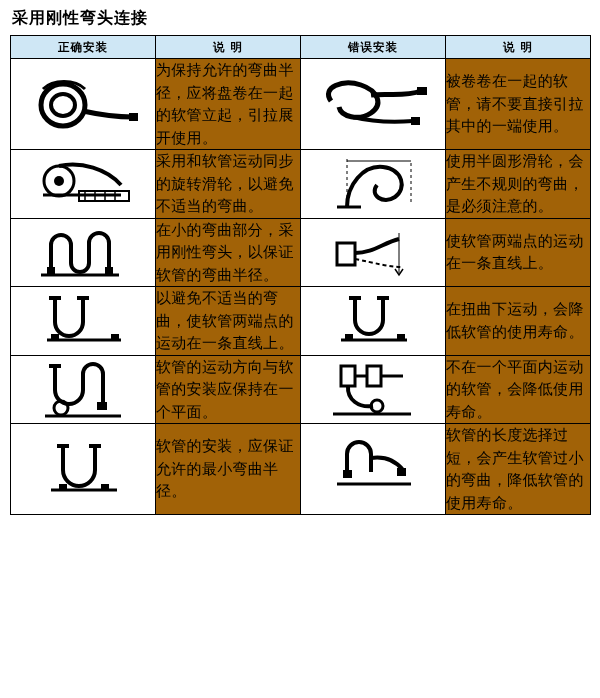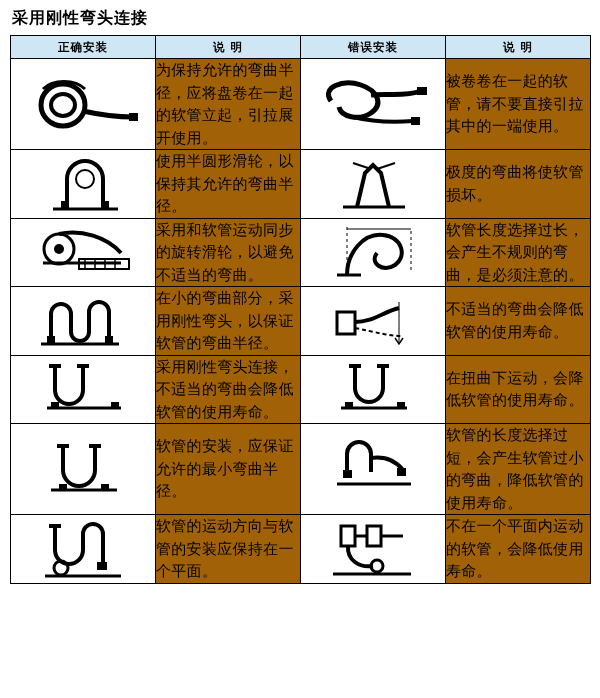--- a/index.html
+++ b/index.html
@@ -106,41 +106,20 @@
             <path d="M18 26 C8 12 30 4 48 10 C66 16 70 30 58 38 C46 46 28 42 26 32" fill="none" stroke="#000" stroke-width="5"></path>
             <path d="M58 20 C74 18 92 22 108 16" fill="none" stroke="#000" stroke-width="5"></path>
             <rect x="104" y="12" width="10" height="8" fill="#000"></rect>
             <path d="M40 42 C56 46 74 48 100 46" fill="none" stroke="#000" stroke-width="4"></path>
             <rect x="98" y="42" width="9" height="8" fill="#000"></rect>
           </svg>
         </td>
         <td class="desc">被卷卷在一起的软管，请不要直接引拉其中的一端使用。</td>
       </tr>
 
-      <tr>
-        <td class="fig">
-          <svg width="120" height="58" viewBox="0 0 120 58">
-            <path d="M44 54 L44 24 A18 18 0 0 1 80 24 L80 54" fill="none" stroke="#000" stroke-width="4"></path>
-            <circle cx="62" cy="24" r="9" fill="none" stroke="#000" stroke-width="2"></circle>
-            <line x1="30" y1="54" x2="95" y2="54" stroke="#000" stroke-width="3"></line>
-            <rect x="38" y="46" width="8" height="7" fill="#000"></rect>
-            <rect x="78" y="46" width="8" height="7" fill="#000"></rect>
-          </svg>
-        </td>
-        <td class="desc">使用半圆形滑轮，以保持其允许的弯曲半径。</td>
-        <td class="fig">
-          <svg width="120" height="58" viewBox="0 0 120 58">
-            <path d="M44 52 L52 18 L60 10 L68 18 L76 52" fill="none" stroke="#000" stroke-width="4"></path>
-            <line x1="30" y1="52" x2="92" y2="52" stroke="#000" stroke-width="3"></line>
-            <line x1="40" y1="8" x2="58" y2="14" stroke="#000" stroke-width="2"></line>
-            <line x1="82" y1="8" x2="64" y2="14" stroke="#000" stroke-width="2"></line>
-          </svg>
-        </td>
-        <td class="desc">极度的弯曲将使软管损坏。</td>
-      </tr>
 
       <tr>
         <td class="fig">
           <svg width="125" height="58" viewBox="0 0 125 58">
             <circle cx="38" cy="26" r="15" fill="none" stroke="#000" stroke-width="3"></circle>
             <circle cx="38" cy="26" r="5" fill="#000"></circle>
             <path d="M38 11 C60 6 86 14 100 30" fill="none" stroke="#000" stroke-width="4"></path>
             <path d="M22 40 L100 40" stroke="#000" stroke-width="3"></path>
             <rect x="58" y="36" width="50" height="10" fill="none" stroke="#000" stroke-width="2"></rect>
             <line x1="64" y1="36" x2="64" y2="46" stroke="#000" stroke-width="1.5"></line>
@@ -152,21 +131,21 @@
         <td class="desc">采用和软管运动同步的旋转滑轮，以避免不适当的弯曲。</td>
         <td class="fig">
           <svg width="125" height="58" viewBox="0 0 125 58">
             <path d="M36 52 C36 30 52 10 72 12 C92 14 96 34 84 42 C72 50 58 40 66 30" fill="none" stroke="#000" stroke-width="4"></path>
             <line x1="26" y1="52" x2="50" y2="52" stroke="#000" stroke-width="3"></line>
             <line x1="36" y1="4" x2="36" y2="52" stroke="#000" stroke-width="1" stroke-dasharray="3 3"></line>
             <line x1="100" y1="8" x2="100" y2="50" stroke="#000" stroke-width="1" stroke-dasharray="3 3"></line>
             <line x1="36" y1="6" x2="100" y2="6" stroke="#000" stroke-width="1"></line>
           </svg>
         </td>
-        <td class="desc">软管长度选择过长，会产生不规则的弯曲，是必须注意的。</td>
+        <td class="desc">使用半圆形滑轮，会产生不规则的弯曲，是必须注意的。</td>
       </tr>
 
       <tr>
         <td class="fig">
           <svg width="125" height="58" viewBox="0 0 125 58">
             <path d="M30 52 L30 22 A10 10 0 0 1 50 22 L50 40 A9 9 0 0 0 68 40 L68 20" fill="none" stroke="#000" stroke-width="4"></path>
             <path d="M68 20 A10 10 0 0 1 88 20 L88 52" fill="none" stroke="#000" stroke-width="4"></path>
             <line x1="20" y1="52" x2="98" y2="52" stroke="#000" stroke-width="3"></line>
             <rect x="26" y="44" width="8" height="7" fill="#000"></rect>
             <rect x="84" y="44" width="8" height="7" fill="#000"></rect>
@@ -175,73 +154,49 @@
         <td class="desc">在小的弯曲部分，采用刚性弯头，以保证软管的弯曲半径。</td>
         <td class="fig">
           <svg width="125" height="58" viewBox="0 0 125 58">
             <rect x="26" y="20" width="18" height="22" fill="none" stroke="#000" stroke-width="3"></rect>
             <path d="M44 30 C62 30 72 20 88 16" fill="none" stroke="#000" stroke-width="4"></path>
             <path d="M44 36 C64 40 78 44 92 44" fill="none" stroke="#000" stroke-width="2" stroke-dasharray="4 3"></path>
             <line x1="88" y1="10" x2="88" y2="50" stroke="#000" stroke-width="1"></line>
             <path d="M84 46 L88 52 L92 46" fill="none" stroke="#000" stroke-width="1.5"></path>
           </svg>
         </td>
-        <td class="desc">不适当的弯曲会降低软管的使用寿命。</td>
+        <td class="desc">使软管两端点的运动在一条直线上。</td>
       </tr>
 
 
       <tr>
         <td class="fig">
           <svg width="125" height="58" viewBox="0 0 125 58">
             <path d="M34 6 L34 30 A14 14 0 0 0 62 30 L62 6" fill="none" stroke="#000" stroke-width="4"></path>
             <line x1="28" y1="6" x2="40" y2="6" stroke="#000" stroke-width="4"></line>
             <line x1="56" y1="6" x2="68" y2="6" stroke="#000" stroke-width="4"></line>
             <line x1="26" y1="48" x2="100" y2="48" stroke="#000" stroke-width="3"></line>
             <rect x="30" y="42" width="8" height="7" fill="#000"></rect>
             <rect x="90" y="42" width="8" height="7" fill="#000"></rect>
           </svg>
         </td>
-        <td class="desc">采用刚性弯头连接，不适当的弯曲会降低软管的使用寿命。</td>
+        <td class="desc">以避免不适当的弯曲，使软管两端点的运动在一条直线上。</td>
         <td class="fig">
           <svg width="125" height="58" viewBox="0 0 125 58">
             <path d="M44 6 L44 28 A14 14 0 0 0 72 28 L72 6" fill="none" stroke="#000" stroke-width="4"></path>
             <line x1="38" y1="6" x2="50" y2="6" stroke="#000" stroke-width="4"></line>
             <line x1="66" y1="6" x2="78" y2="6" stroke="#000" stroke-width="4"></line>
             <line x1="30" y1="48" x2="96" y2="48" stroke="#000" stroke-width="3"></line>
             <rect x="34" y="42" width="8" height="7" fill="#000"></rect>
             <rect x="86" y="42" width="8" height="7" fill="#000"></rect>
           </svg>
         </td>
         <td class="desc">在扭曲下运动，会降低软管的使用寿命。</td>
       </tr>
 
-
-      <tr>
-        <td class="fig">
-          <svg width="125" height="58" viewBox="0 0 125 58">
-            <path d="M42 6 L42 30 A16 16 0 0 0 74 30 L74 6" fill="none" stroke="#000" stroke-width="4"></path>
-            <line x1="36" y1="6" x2="48" y2="6" stroke="#000" stroke-width="4"></line>
-            <line x1="68" y1="6" x2="80" y2="6" stroke="#000" stroke-width="4"></line>
-            <line x1="30" y1="50" x2="96" y2="50" stroke="#000" stroke-width="3"></line>
-            <rect x="38" y="44" width="8" height="7" fill="#000"></rect>
-            <rect x="80" y="44" width="8" height="7" fill="#000"></rect>
-          </svg>
-        </td>
-        <td class="desc">软管的安装，应保证允许的最小弯曲半径。</td>
-        <td class="fig">
-          <svg width="125" height="58" viewBox="0 0 125 58">
-            <path d="M36 32 L36 14 A12 12 0 0 1 60 14 L60 32" fill="none" stroke="#000" stroke-width="4"></path>
-            <path d="M60 18 C74 16 84 20 92 30" fill="none" stroke="#000" stroke-width="4"></path>
-            <line x1="26" y1="44" x2="100" y2="44" stroke="#000" stroke-width="3"></line>
-            <rect x="32" y="30" width="9" height="8" fill="#000"></rect>
-            <rect x="86" y="28" width="9" height="8" fill="#000"></rect>
-          </svg>
-        </td>
-        <td class="desc">软管的长度选择过短，会产生软管过小的弯曲，降低软管的使用寿命。</td>
-      </tr>
 
       <tr>
         <td class="fig">
           <svg width="125" height="62" viewBox="0 0 125 62">
             <path d="M34 8 L34 32 A14 14 0 0 0 62 32 L62 16 A10 10 0 0 1 82 16 L82 46" fill="none" stroke="#000" stroke-width="4"></path>
             <line x1="28" y1="8" x2="40" y2="8" stroke="#000" stroke-width="4"></line>
             <circle cx="40" cy="50" r="7" fill="none" stroke="#000" stroke-width="3"></circle>
             <line x1="24" y1="58" x2="100" y2="58" stroke="#000" stroke-width="3"></line>
             <rect x="76" y="44" width="10" height="8" fill="#000"></rect>
           </svg>
@@ -254,15 +209,39 @@
             <line x1="44" y1="18" x2="56" y2="18" stroke="#000" stroke-width="3"></line>
             <line x1="70" y1="18" x2="92" y2="18" stroke="#000" stroke-width="3"></line>
             <path d="M37 28 C36 42 48 50 62 48" fill="none" stroke="#000" stroke-width="4"></path>
             <circle cx="66" cy="48" r="6" fill="none" stroke="#000" stroke-width="3"></circle>
             <line x1="22" y1="56" x2="100" y2="56" stroke="#000" stroke-width="3"></line>
           </svg>
         </td>
         <td class="desc">不在一个平面内运动的软管，会降低使用寿命。</td>
       </tr>
 
+      <tr>
+        <td class="fig">
+          <svg width="125" height="58" viewBox="0 0 125 58">
+            <path d="M42 6 L42 30 A16 16 0 0 0 74 30 L74 6" fill="none" stroke="#000" stroke-width="4"></path>
+            <line x1="36" y1="6" x2="48" y2="6" stroke="#000" stroke-width="4"></line>
+            <line x1="68" y1="6" x2="80" y2="6" stroke="#000" stroke-width="4"></line>
+            <line x1="30" y1="50" x2="96" y2="50" stroke="#000" stroke-width="3"></line>
+            <rect x="38" y="44" width="8" height="7" fill="#000"></rect>
+            <rect x="80" y="44" width="8" height="7" fill="#000"></rect>
+          </svg>
+        </td>
+        <td class="desc">软管的安装，应保证允许的最小弯曲半径。</td>
+        <td class="fig">
+          <svg width="125" height="58" viewBox="0 0 125 58">
+            <path d="M36 32 L36 14 A12 12 0 0 1 60 14 L60 32" fill="none" stroke="#000" stroke-width="4"></path>
+            <path d="M60 18 C74 16 84 20 92 30" fill="none" stroke="#000" stroke-width="4"></path>
+            <line x1="26" y1="44" x2="100" y2="44" stroke="#000" stroke-width="3"></line>
+            <rect x="32" y="30" width="9" height="8" fill="#000"></rect>
+            <rect x="86" y="28" width="9" height="8" fill="#000"></rect>
+          </svg>
+        </td>
+        <td class="desc">软管的长度选择过短，会产生软管过小的弯曲，降低软管的使用寿命。</td>
+      </tr>
+
     </tbody>
   </table>
 </div>
 
 </body></html>

